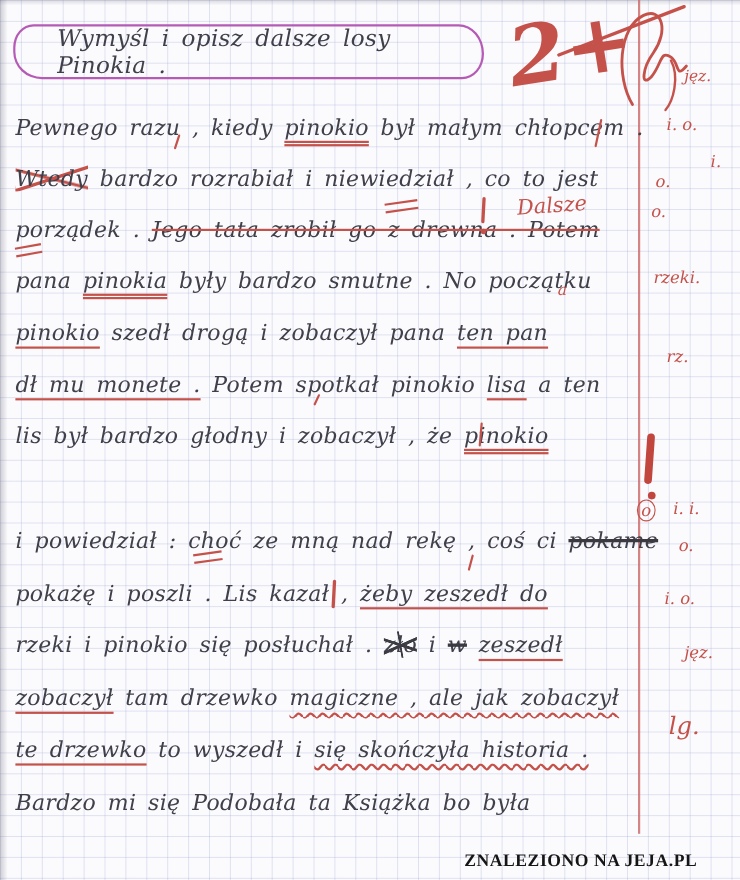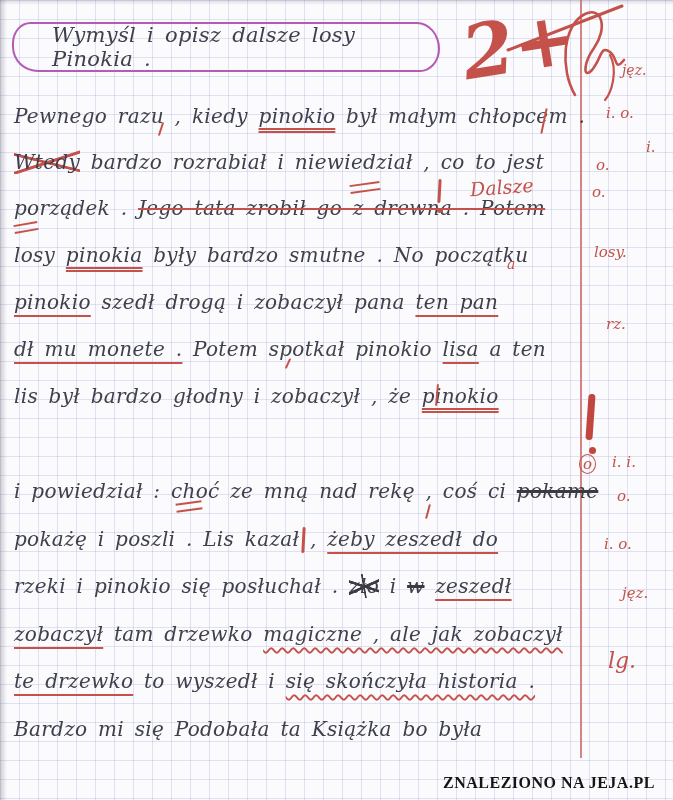--- a/index.html
+++ b/index.html
@@ -63,21 +63,21 @@
   
   .mk{position:absolute;background:#c4524a;border-radius:2px;}
   .mk-dbl{position:absolute;border-top:2px solid #c4524a;border-bottom:2px solid #c4524a;height:5px;background:none;}
   .mk-dot{position:absolute;width:5px;height:5px;border-radius:50%;background:#c4524a;}
   .excl-big{position:absolute;left:587px;top:394px;width:7px;height:46px;background:#c0463e;
     border-radius:4px;transform:rotate(4deg);}
   .excl-big-dot{position:absolute;left:589px;top:447px;width:7px;height:7px;border-radius:50%;background:#c0463e;}
 
   .grade-svg{position:absolute;left:490px;top:0;}
 
-  .watermark{position:absolute;left:443px;top:774px;font-family:"Liberation Serif",serif;
+  .watermark{position:absolute;left:422px;top:774px;font-family:"Liberation Serif",serif;
     font-weight:bold;font-size:16px;letter-spacing:.5px;color:#151515;white-space:nowrap;}
 </style>
 </head>
 <body>
 
 <div class="page">
   <div class="edge-left"></div>
   <div class="edge-top"></div>
   <div class="margin-line"></div>
 
@@ -96,21 +96,21 @@
   <div class="line hw" style="top:104px">
     <span>Pewnego razu , kiedy </span><span class="uu-red">pinokio</span><span> był małym chłopcem .</span>
   </div>
   <div class="line hw" style="top:196px">
     <span>porządek . </span><span class="strike-red">Jego tata zrobił go z drewna . Potem</span>
   </div>
   <div class="line hw" style="top:150px">
     <span class="xcross xcross-red">Wtedy</span><span> bardzo rozrabiał i niewiedział , co to jest</span>
   </div>
   <div class="line hw" style="top:243px">
-    <span>losy </span><span class="uu-red">pinokia</span><span> były bardzo smutne . No początku</span>
+    <span>pana </span><span class="uu-red">pinokia</span><span> były bardzo smutne . No początku</span>
   </div>
   <div class="line hw" style="top:290px">
     <span class="u-red">pinokio</span><span> szedł drogą i zobaczył pana </span><span class="u-red">ten pan</span>
   </div>
   <div class="line hw" style="top:337px">
     <span class="u-red">dł mu monete .</span><span> Potem spotkał pinokio </span><span class="u-red">lisa</span><span> a ten</span>
   </div>
   <div class="line hw" style="top:384px">
     <span>lis był bardzo głodny i zobaczył , że </span><span class="uu-red">pinokio</span>
   </div>
@@ -133,21 +133,21 @@
     <span>Bardzo mi się Podobała ta Książka bo była</span>
   </div>
 
   <div class="red float-word" style="left:470px;top:176px">Dalsze</div>
   <div class="red ins-letter" style="left:507px;top:256px">a</div>
 
   <span class="red m-code" style="left:606px;top:104px">i. o.</span>
   <span class="red m-code" style="left:646px;top:138px">i.</span>
   <span class="red m-code" style="left:596px;top:156px">o.</span>
   <span class="red m-code" style="left:592px;top:183px">o.</span>
-  <span class="red m-code" style="left:594px;top:243px">losy.</span>
+  <span class="red m-code" style="left:594px;top:243px">rzeki.</span>
   <span class="red m-code" style="left:606px;top:315px">rz.</span>
   <span class="red m-code circled" style="left:579px;top:454px">o</span>
   <span class="red m-code" style="left:612px;top:453px">i. i.</span>
   <span class="red m-code" style="left:617px;top:487px">o.</span>
   <span class="red m-code" style="left:604px;top:535px">i. o.</span>
   <span class="red m-code" style="left:622px;top:584px">jęz.</span>
   <span class="red m-code" style="left:608px;top:648px;font-size:22px">lg.</span>
 
   <div class="excl-big"></div>
   <div class="excl-big-dot"></div>

